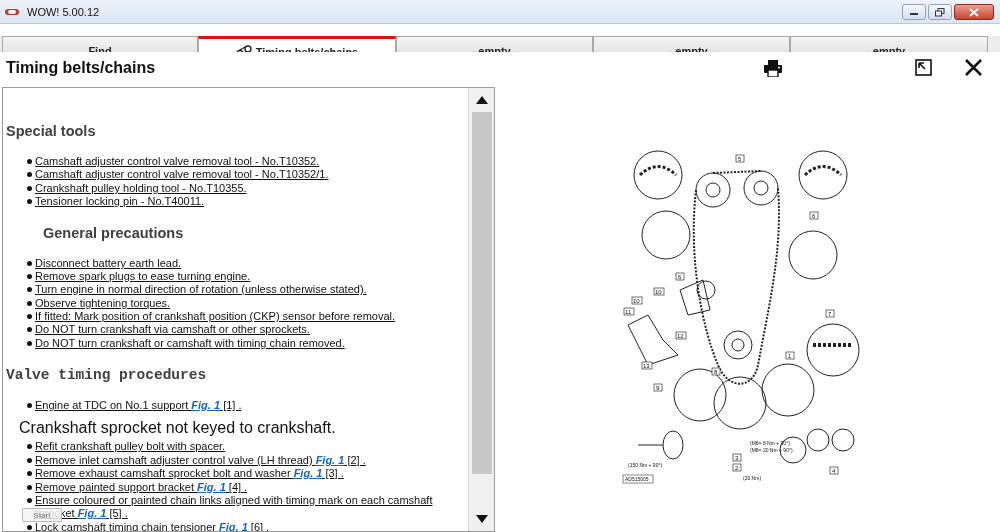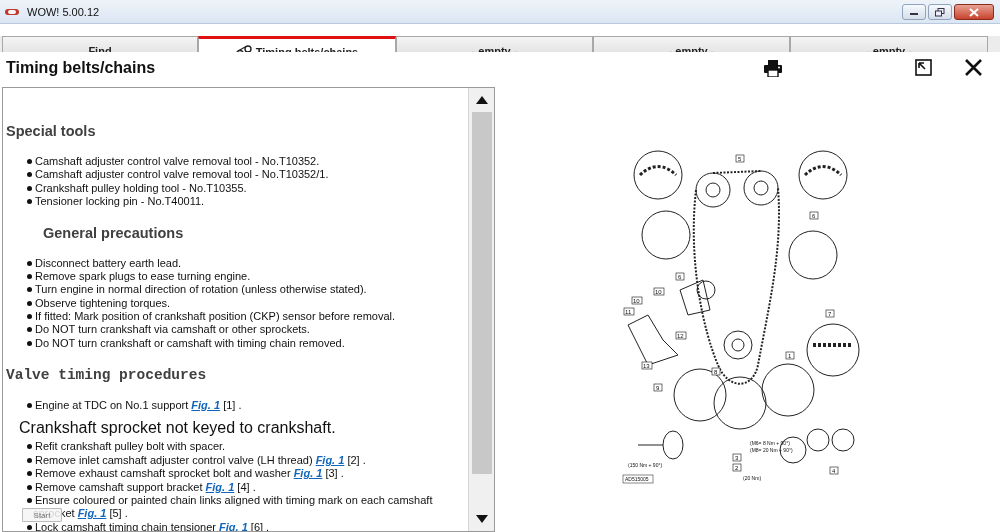--- a/index.html
+++ b/index.html
@@ -31,21 +31,21 @@
   .header { position: absolute; left: 0; top: 52px; width: 1000px; height: 34px; background: #fff; }
   .page-title { position: absolute; left: 6px; top: 7px; font-size: 16px; font-weight: bold; color: #111; }
   .hdr-icon { position: absolute; top: 7px; }
 
   
   .text-panel { position: absolute; left: 2px; top: 87px; width: 493px; height: 445px;
     border: 1px solid #9a9a9a; overflow: hidden; background: #fff; }
   .content { position: absolute; left: 0; top: 0; width: 466px; padding-left: 3px; }
   .sec-h { font-size: 14.5px; font-weight: bold; color: #404040; position: absolute; left: 3px; }
   .sub-h { font-size: 16px; font-weight: normal; color: #111; position: absolute; left: 16px; }
-  .bullet { position: absolute; left: 32px; font-size: 11px; color: #111; white-space: nowrap; line-height: 13px; }
+  .bullet { position: absolute; left: 32px; font-size: 11px; color: #111; white-space: nowrap; line-height: 13px; text-decoration: underline; }
   .bullet::before { content: ""; position: absolute; left: -8px; top: 4px; width: 5px; height: 5px; background: #111; border-radius: 50%; }
   .bullet.noDot::before { display: none; }
   .fig { color: #1166bb; font-weight: bold; font-style: italic; text-decoration: underline; }
 
   
   .scrollbar { position: absolute; right: 0; top: 0; width: 26px; height: 443px; background: #f0f0f0; border-left: 1px solid #d5d5d5; }
   .sb-up, .sb-down { position: absolute; left: 2px; width: 22px; height: 20px; display: flex; align-items: center; justify-content: center; }
   .sb-up { top: 2px; } .sb-down { bottom: 2px; }
   .sb-thumb { position: absolute; left: 3px; top: 24px; width: 20px; height: 362px; background: #c8c8c8; border-radius: 1px; }
 
@@ -147,21 +147,21 @@
     <div class="bullet" style="top:352px;">
       <span>Refit crankshaft pulley bolt with spacer.</span>
     </div>
     <div class="bullet" style="top:366px;">
       <span>Remove inlet camshaft adjuster control valve (LH thread) </span><span class="fig">Fig. 1</span><span> [2] .</span>
     </div>
     <div class="bullet" style="top:379px;">
       <span>Remove exhaust camshaft sprocket bolt and washer </span><span class="fig">Fig. 1</span><span> [3] .</span>
     </div>
     <div class="bullet" style="top:393px;">
-      <span>Remove camshaft support bracket </span><span class="fig">Fig. 1</span><span> [4] .</span>
+      <span>Remove painted support bracket </span><span class="fig">Fig. 1</span><span> [4] .</span>
     </div>
     <div class="bullet" style="top:406px;">
       <span>Ensure coloured or painted chain links aligned with timing mark on each camshaft</span>
     </div>
     <div class="bullet noDot" style="top:419px;left:30px;">
       <span>sprocket </span><span class="fig">Fig. 1</span><span> [5] .</span>
     </div>
     <div class="bullet" style="top:433px;">
       <span>Lock camshaft timing chain tensioner </span><span class="fig">Fig. 1</span><span> [6] .</span>
     </div>

